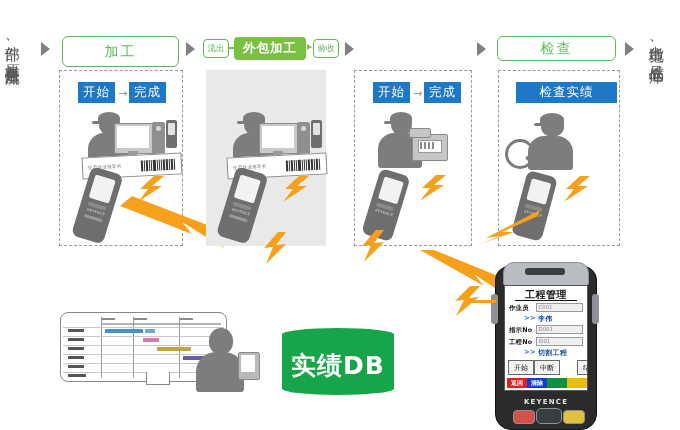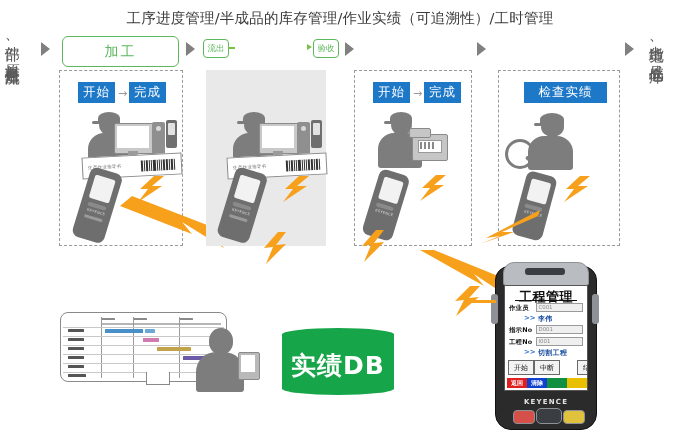--- a/index.html
+++ b/index.html
@@ -164,21 +164,21 @@
     border:1px solid #8e9297;
   }
   .dev-topwin{position:absolute;background:#3a3d42;border-radius:3px;}
   .dev-side{position:absolute;background:#8e9297;border-radius:3px;}
   .dev-screen{
     position:absolute;background:#ffffff;border:1px solid #555;
     overflow:hidden;
   }
   .dev-title{
     position:absolute;left:0;top:0;width:100%;text-align:center;
-    font-size:13px;font-weight:bold;color:#111;letter-spacing:.5px;
+    font-size:10px;font-weight:bold;color:#111;letter-spacing:.5px;
   }
   .dev-titleline{position:absolute;height:1px;background:#111;}
   .dev-row{position:absolute;display:flex;align-items:center;}
   .dev-lbl{font-size:6.4px;color:#111;font-weight:bold;letter-spacing:.2px;}
   .dev-inp{
     position:absolute;background:#efefef;border:1px solid #9a9a9a;
     font-size:5.4px;color:#8a8a8a;padding-left:1.5px;box-sizing:border-box;
     line-height:7px;
   }
   .dev-sel{
@@ -203,45 +203,50 @@
   .dev-key{position:absolute;background:#c9ccd1;border-radius:4px;border:1px solid #8e9297;}
   .dev-key.red{background:#d6504a;}
   .dev-key.yel{background:#e0c23c;}
   .dev-key.ctr{background:#3a3d42;border-radius:5px;}
 </style>
 </head>
 <body>
 
 <div class="stage">
 
-  <div class="title">工序进度管理/半成品的库存管理/作业实绩（可追溯性）/工时管理</div>
 
   <div class="vlabel" id="side-left">部件、原材料仓库流出</div>
   <div class="vlabel" id="side-right">出货地、成品仓库</div>
 
   <div class="tri" style="left:41px;top:42px;"></div>
   <div class="tri" style="left:186px;top:42px;"></div>
   <div class="tri" style="left:345px;top:42px;"></div>
   <div class="tri" style="left:477px;top:42px;"></div>
   <div class="tri" style="left:625px;top:42px;"></div>
 
   <div class="pbox" style="left:62px;top:36px;width:117px;height:31px;">
     <span>加工</span>
   </div>
 
   <div class="pbox-sm" style="left:203px;top:39px;width:26px;height:19px;">
     <span>流出</span>
   </div>
   <div class="connector" style="left:228px;top:47px;width:7px;"></div>
+  <div class="pbox-fill" style="left:234px;top:37px;width:72px;height:23px;">
+    <span>外包加工</span>
+  </div>
   <div class="mini-arrow" style="left:307px;top:44px;"></div>
   <div class="pbox-sm" style="left:313px;top:39px;width:26px;height:19px;">
     <span>验收</span>
   </div>
 
 
+  <div class="pbox" style="left:497px;top:36px;width:119px;height:25px;">
+    <span>检查</span>
+  </div>
 
   <div class="panel" style="left:59px;top:70px;width:124px;height:176px;"></div>
 
   <div class="btn-blue" style="left:78px;top:82px;width:37px;height:21px;">
     <span>开始</span>
   </div>
   <div class="arrow-gray" style="left:118px;top:88px;">→</div>
   <div class="btn-blue" style="left:129px;top:82px;width:37px;height:21px;">
     <span>完成</span>
   </div>
@@ -382,21 +387,21 @@
 
   <svg class="bolt" style="left:418px;top:175px;width:30px;height:26px;" viewBox="0 0 30 26">
     <polygon points="18,0 4,13 12,13 2,26 26,10 16,10 28,0"></polygon>
   </svg>
   <svg class="bolt" style="left:360px;top:230px;width:26px;height:32px;" viewBox="0 0 26 32">
     <polygon points="16,0 2,16 11,15 4,32 24,12 14,13 24,0"></polygon>
   </svg>
 
   <div class="panel" style="left:498px;top:70px;width:122px;height:176px;"></div>
 
-  <div class="btn-blue" style="left:516px;top:82px;width:83px;height:21px;margin-left:8px;">
+  <div class="btn-blue" style="left:516px;top:82px;width:101px;height:21px;">
     <span>检查实绩</span>
   </div>
 
   <div class="fig">
     <div class="cap" style="left:540px;top:113px;width:24px;height:13px;"></div>
     <div class="capbrim" style="left:534px;top:123px;width:15px;height:3px;"></div>
     <div class="head" style="left:541px;top:117px;width:23px;height:20px;"></div>
     <div class="body-sil" style="left:528px;top:136px;width:45px;height:34px;"></div>
     <div class="mag-ring" style="left:505px;top:139px;width:24px;height:24px;"></div>
     <div class="mag-handle" style="left:525px;top:158px;width:11px;height:4px;transform:rotate(35deg);"></div>

